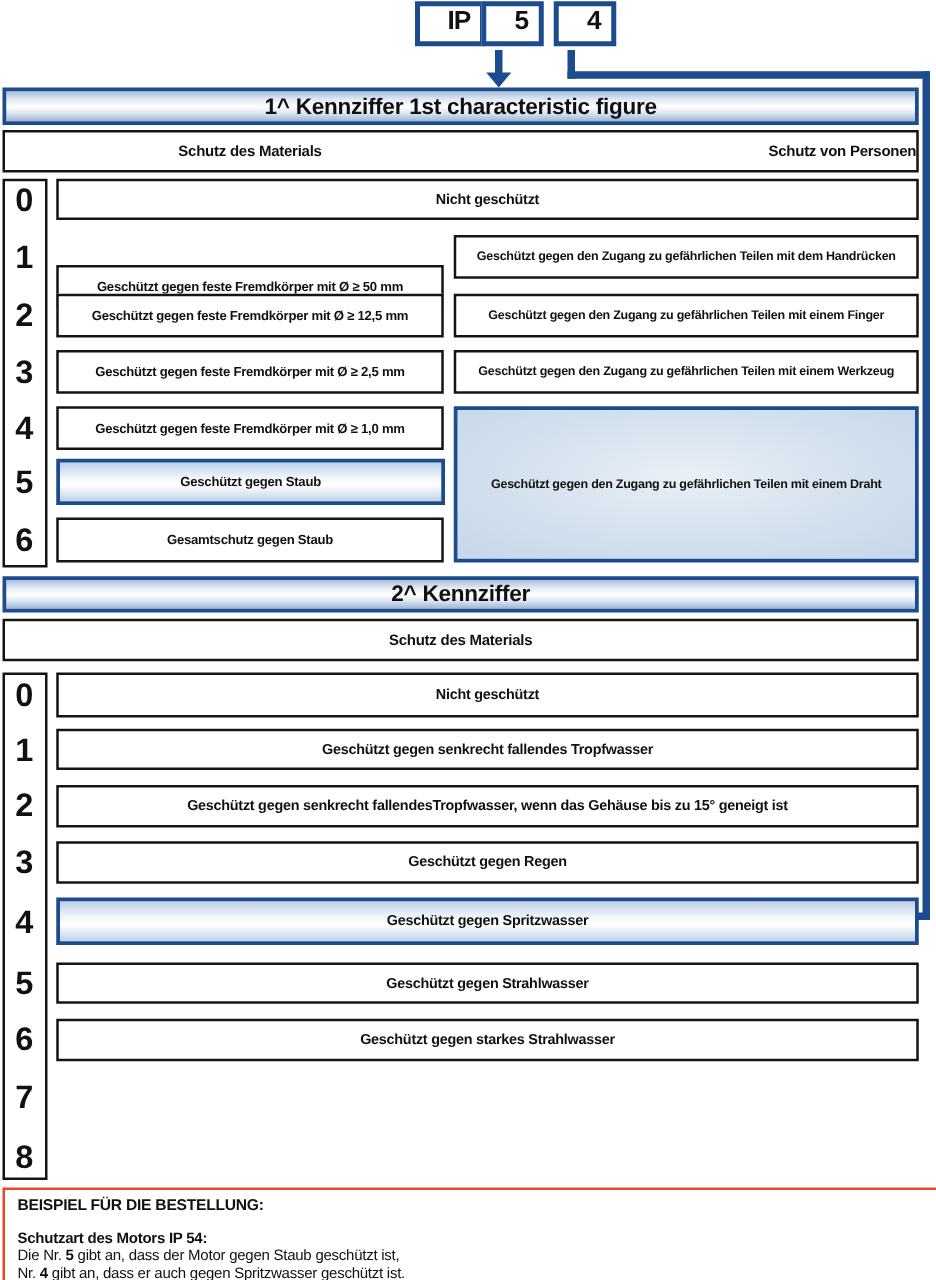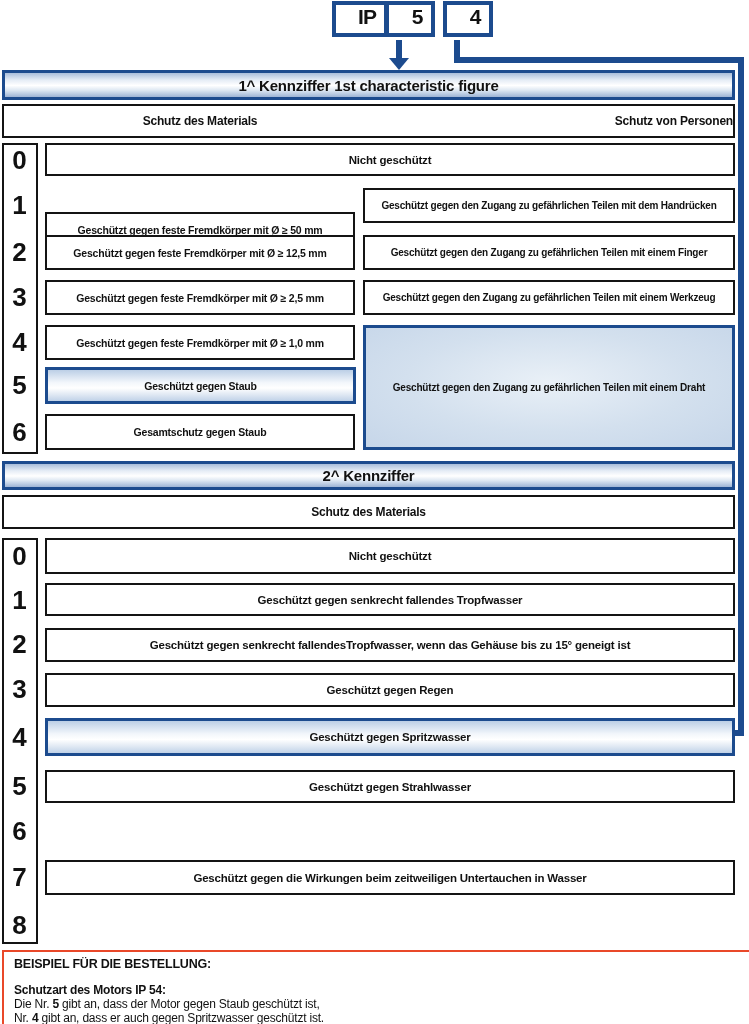--- a/index.html
+++ b/index.html
@@ -5,21 +5,21 @@
   html,body{margin:0;padding:0;background:#ffffff;}
   .page{position:relative;width:749px;height:1024px;background:#fff;
         font-family:"Liberation Sans", sans-serif;overflow:hidden;}
   .box-black{position:absolute;border:2px solid #141414;background:#fff;
              display:flex;align-items:center;justify-content:center;}
   .box-navy{position:absolute;border:3px solid #1c4b8e;
             display:flex;align-items:center;justify-content:center;}
   .hdr-grad{background:linear-gradient(180deg,#a9bedb 0%,#e6edf6 30%,#ffffff 52%,#dde7f2 72%,#9db4d5 100%);}
   .hl-grad{background:linear-gradient(180deg,#bccfe6 0%,#f2f6fb 40%,#ffffff 58%,#e2eaf4 78%,#c0d2e8 100%);}
   .cell-txt{font-weight:bold;color:#111;letter-spacing:-0.2px;white-space:nowrap;text-align:center;}
-  .t-title{font-size:15px;font-weight:bold;color:#111;letter-spacing:-0.2px;}
+  .t-title{font-size:18px;font-weight:bold;color:#111;letter-spacing:-0.2px;}
   .t-col{font-size:12px;font-weight:bold;color:#111;position:absolute;text-align:center;letter-spacing:-0.2px;}
   .digit{position:absolute;left:2px;width:34px;height:28px;line-height:28px;text-align:center;
          font-size:26px;font-weight:bold;color:#111;letter-spacing:-1px;}
   .fs11{font-size:11.5px;} .fs105{font-size:10.5px;} .fs10{font-size:10px;}
   .ipbox{position:absolute;top:1px;height:28px;border:4px solid #1c4b8e;background:#fff;
          display:flex;justify-content:center;
          font-size:21px;font-weight:bold;color:#111;letter-spacing:-1px;padding-left:14px;}
   .conn{position:absolute;background:#1c4b8e;}
   .merged{position:absolute;border:3px solid #1c4b8e;
           background:radial-gradient(ellipse at 50% 45%, #e9f0f7 0%, #d3e0ee 55%, #c6d6e9 100%);
@@ -143,22 +143,22 @@
   </div>
   <div class="box-black" style="left:45px;top:673px;width:686px;height:30px;">
     <span class="cell-txt fs11">Geschützt gegen Regen</span>
   </div>
   <div class="box-navy hl-grad" style="left:45px;top:718px;width:684px;height:32px;">
     <span class="cell-txt fs11">Geschützt gegen Spritzwasser</span>
   </div>
   <div class="box-black" style="left:45px;top:770px;width:686px;height:29px;">
     <span class="cell-txt fs11">Geschützt gegen Strahlwasser</span>
   </div>
-  <div class="box-black" style="left:45px;top:860px;width:686px;height:31px;">
-    <span class="cell-txt fs11">Geschützt gegen die Wirkungen beim zeitweiligen Untertauchen in Wasser</span>
+  <div class="box-black" style="left:45px;top:815px;width:686px;height:30px;">
+    <span class="cell-txt fs11">Geschützt gegen starkes Strahlwasser</span>
   </div>
 
   <div class="redbox">
     <div class="h1">BEISPIEL FÜR DIE BESTELLUNG:</div>
     <div class="h2">Schutzart des Motors IP 54:</div>
     <div class="ln"><span>Die Nr. </span><b>5</b><span> gibt an, dass der Motor gegen Staub geschützt ist,</span></div>
     <div class="ln"><span> Nr. </span><b>4</b><span> gibt an, dass er auch gegen Spritzwasser geschützt ist.</span></div>
   </div>
 
 </div>

